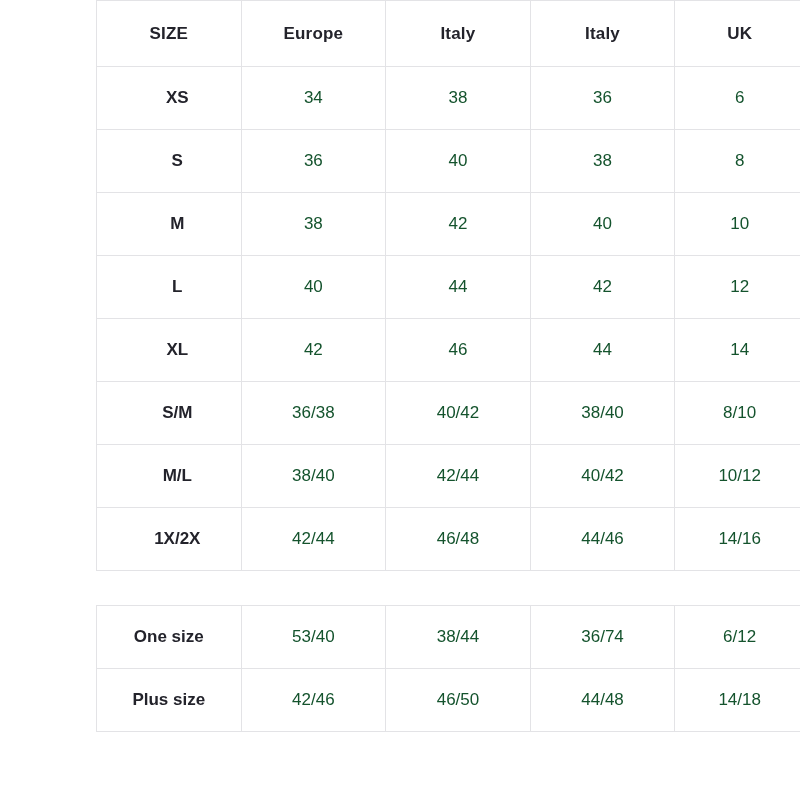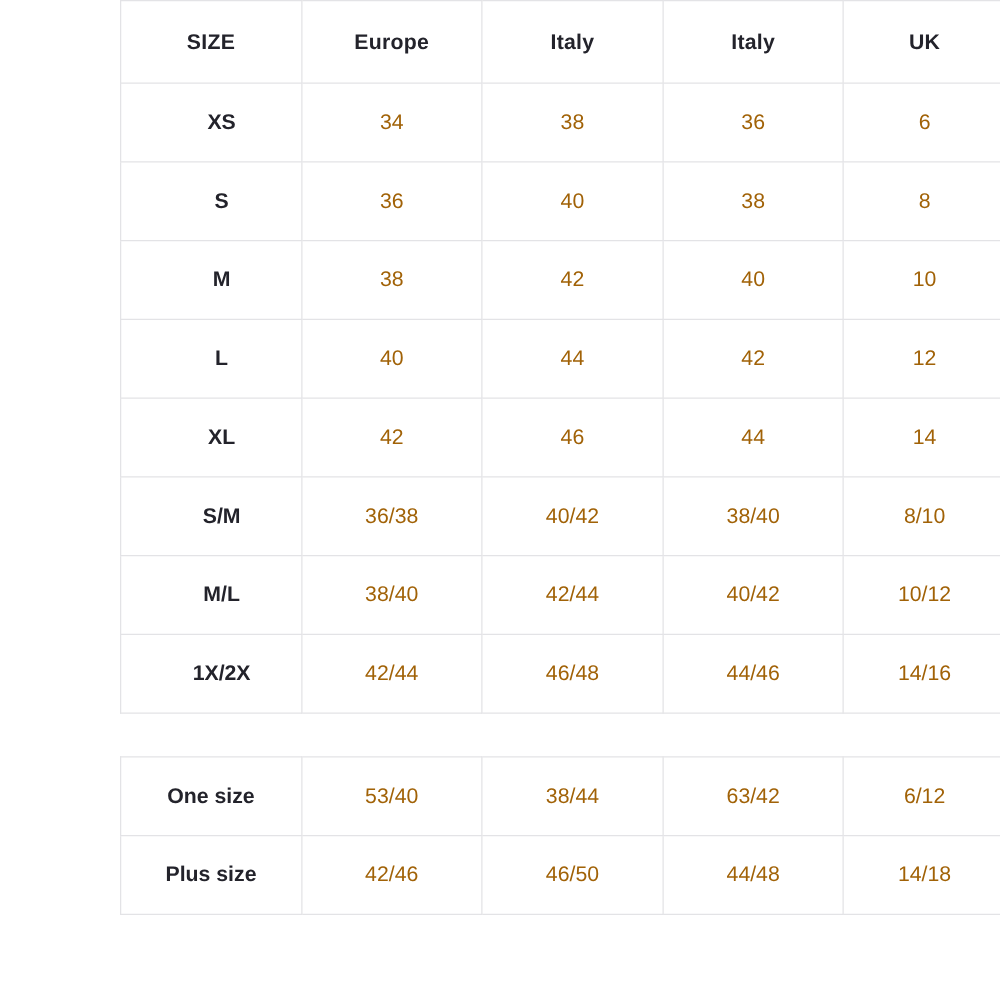--- a/index.html
+++ b/index.html
@@ -26,21 +26,21 @@
     table-layout: fixed;
     width: 709px;
   }
   table.size-table td,
   table.size-table th {
     border: 1px solid #e3e3e6;
     text-align: center;
     vertical-align: middle;
     font-weight: normal;
     font-size: 17px;
-    color: #a16207;
+    color: #14532d;
     padding: 0;
   }
   
   col.c0 { width: 116px; }
   col.c1 { width: 116px; }
   col.c2 { width: 116px; }
   col.c3 { width: 116px; }
   col.c4 { width: 104px; }
 
   .main-table tr { height: 63px; }
@@ -157,21 +157,21 @@
         <col class="c1">
         <col class="c2">
         <col class="c3">
         <col class="c4">
     </colgroup>
     <tbody>
       <tr>
         <td class="label">One size</td>
         <td>53/40</td>
         <td>38/44</td>
-        <td>63/42</td>
+        <td>36/74</td>
         <td>6/12</td>
       </tr>
       <tr>
         <td class="label">Plus size</td>
         <td>42/46</td>
         <td>46/50</td>
         <td>44/48</td>
         <td>14/18</td>
       </tr>
     </tbody>

